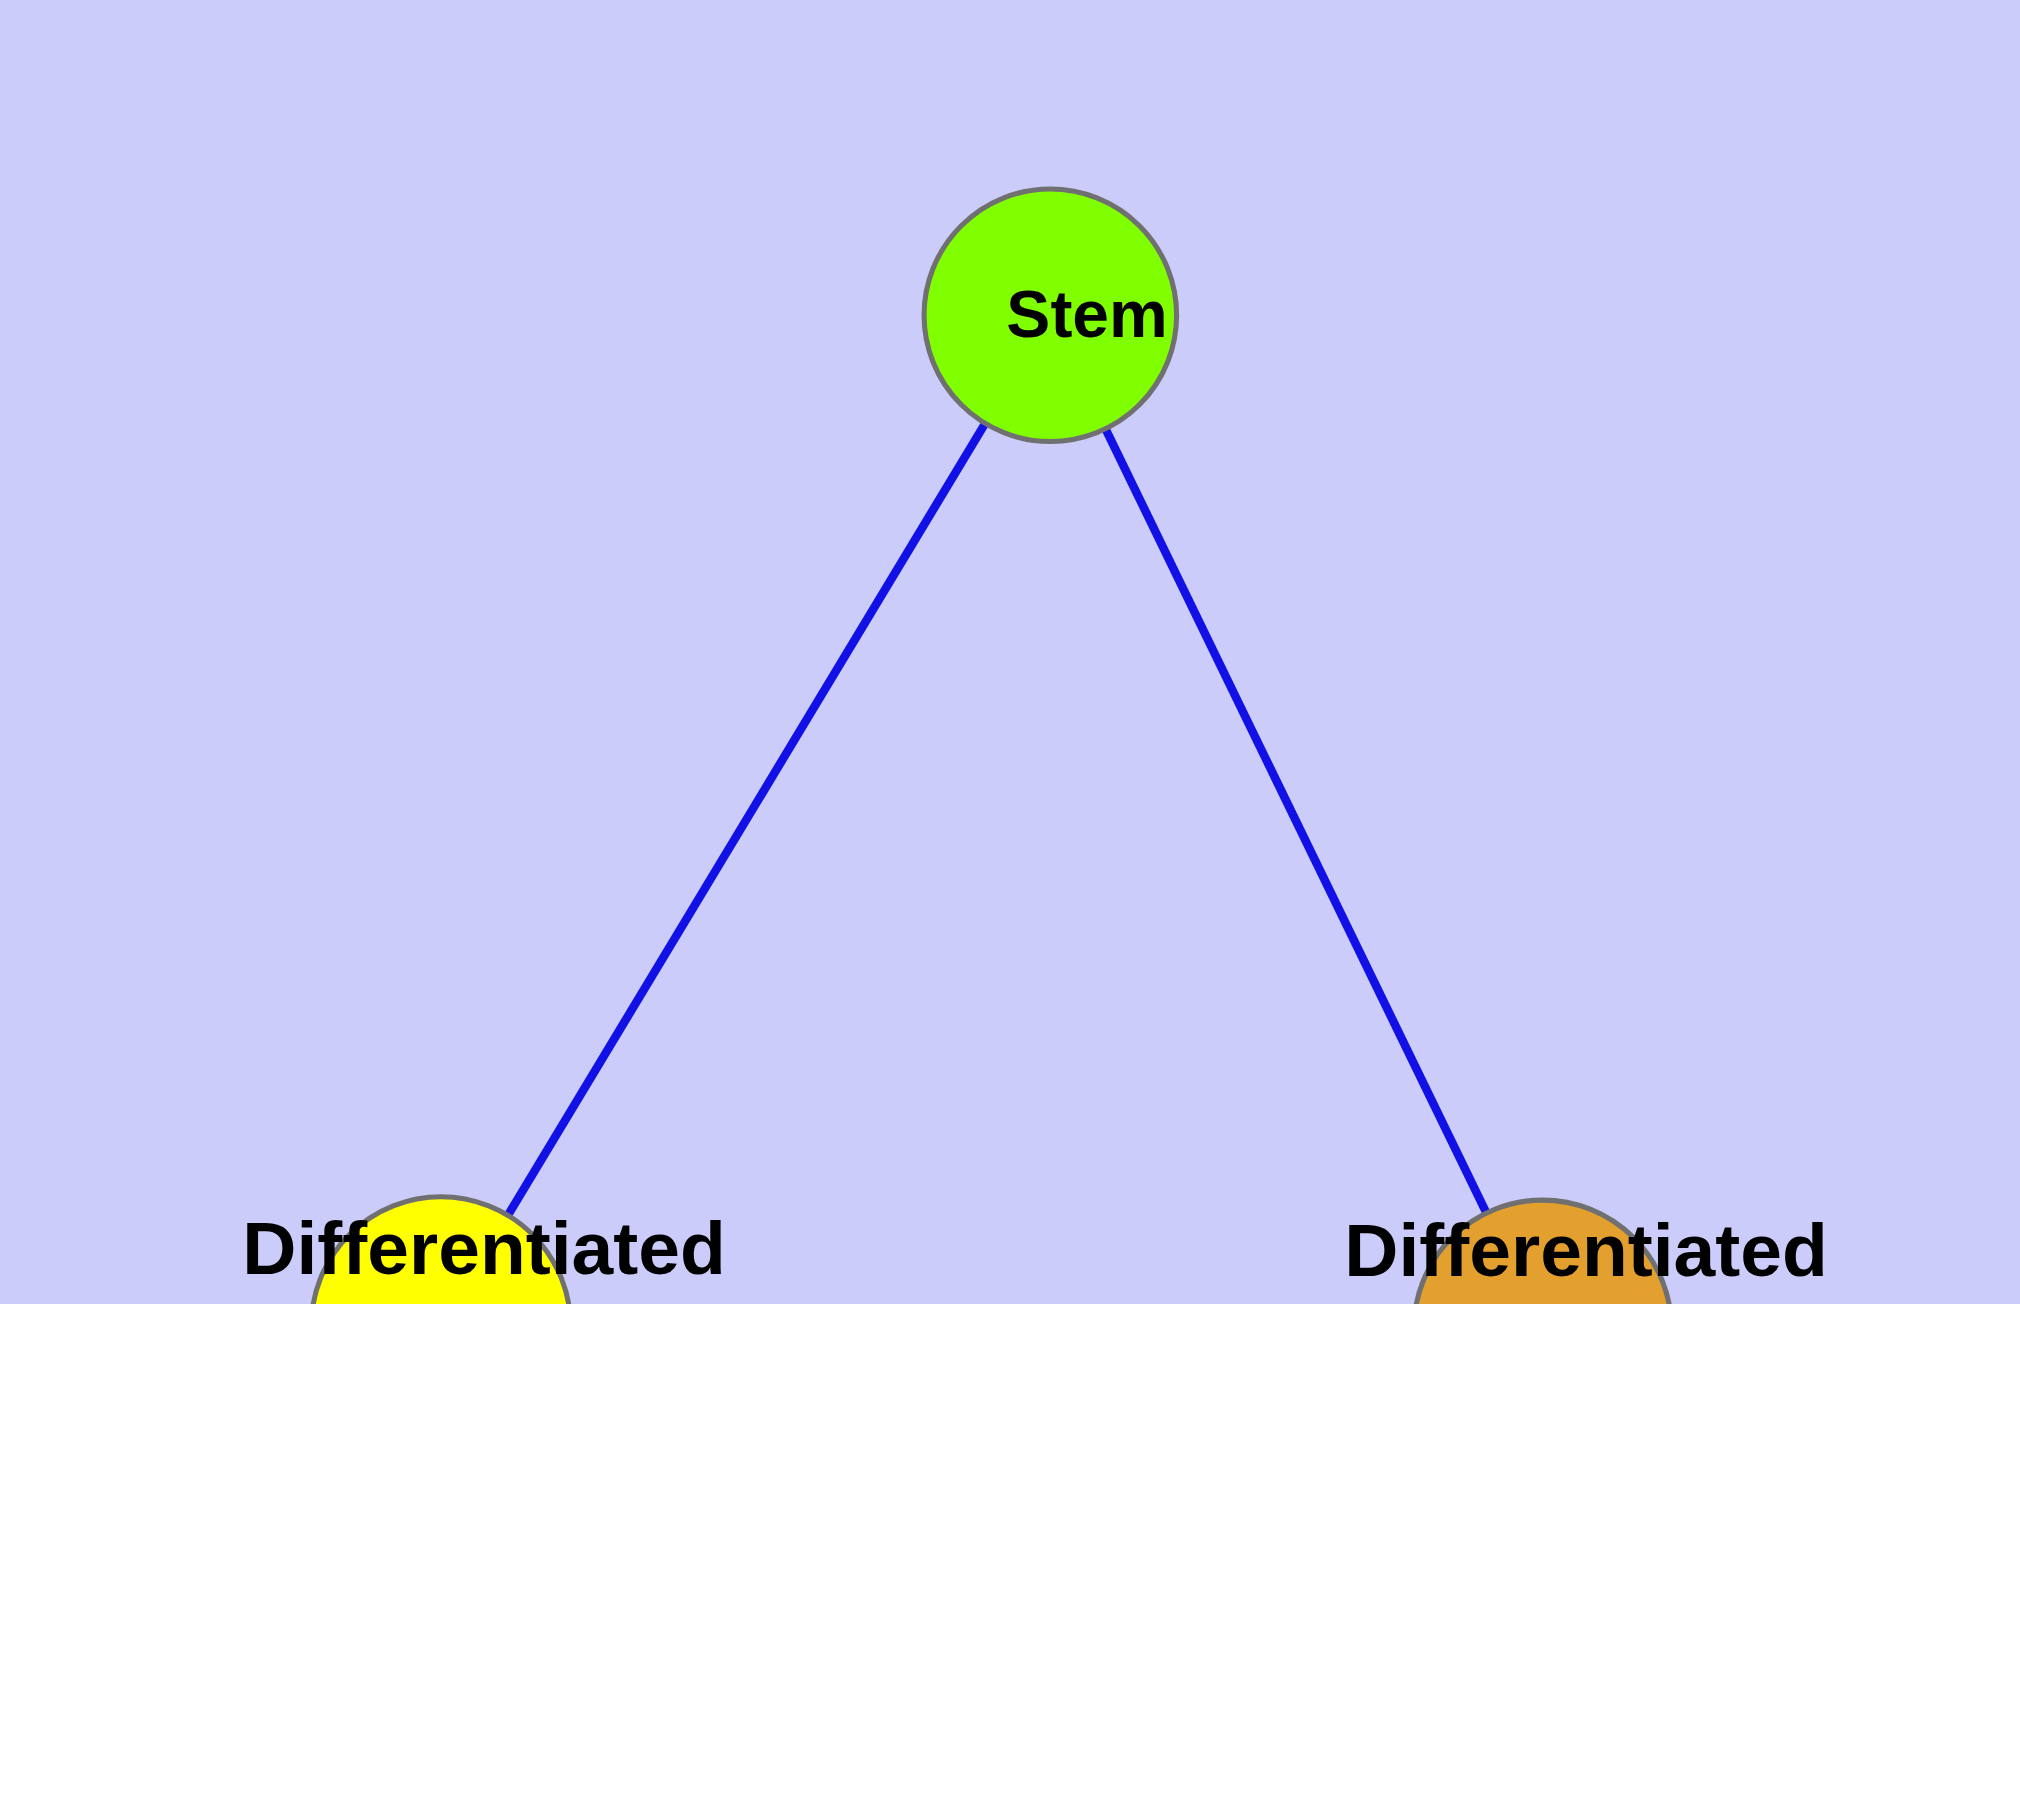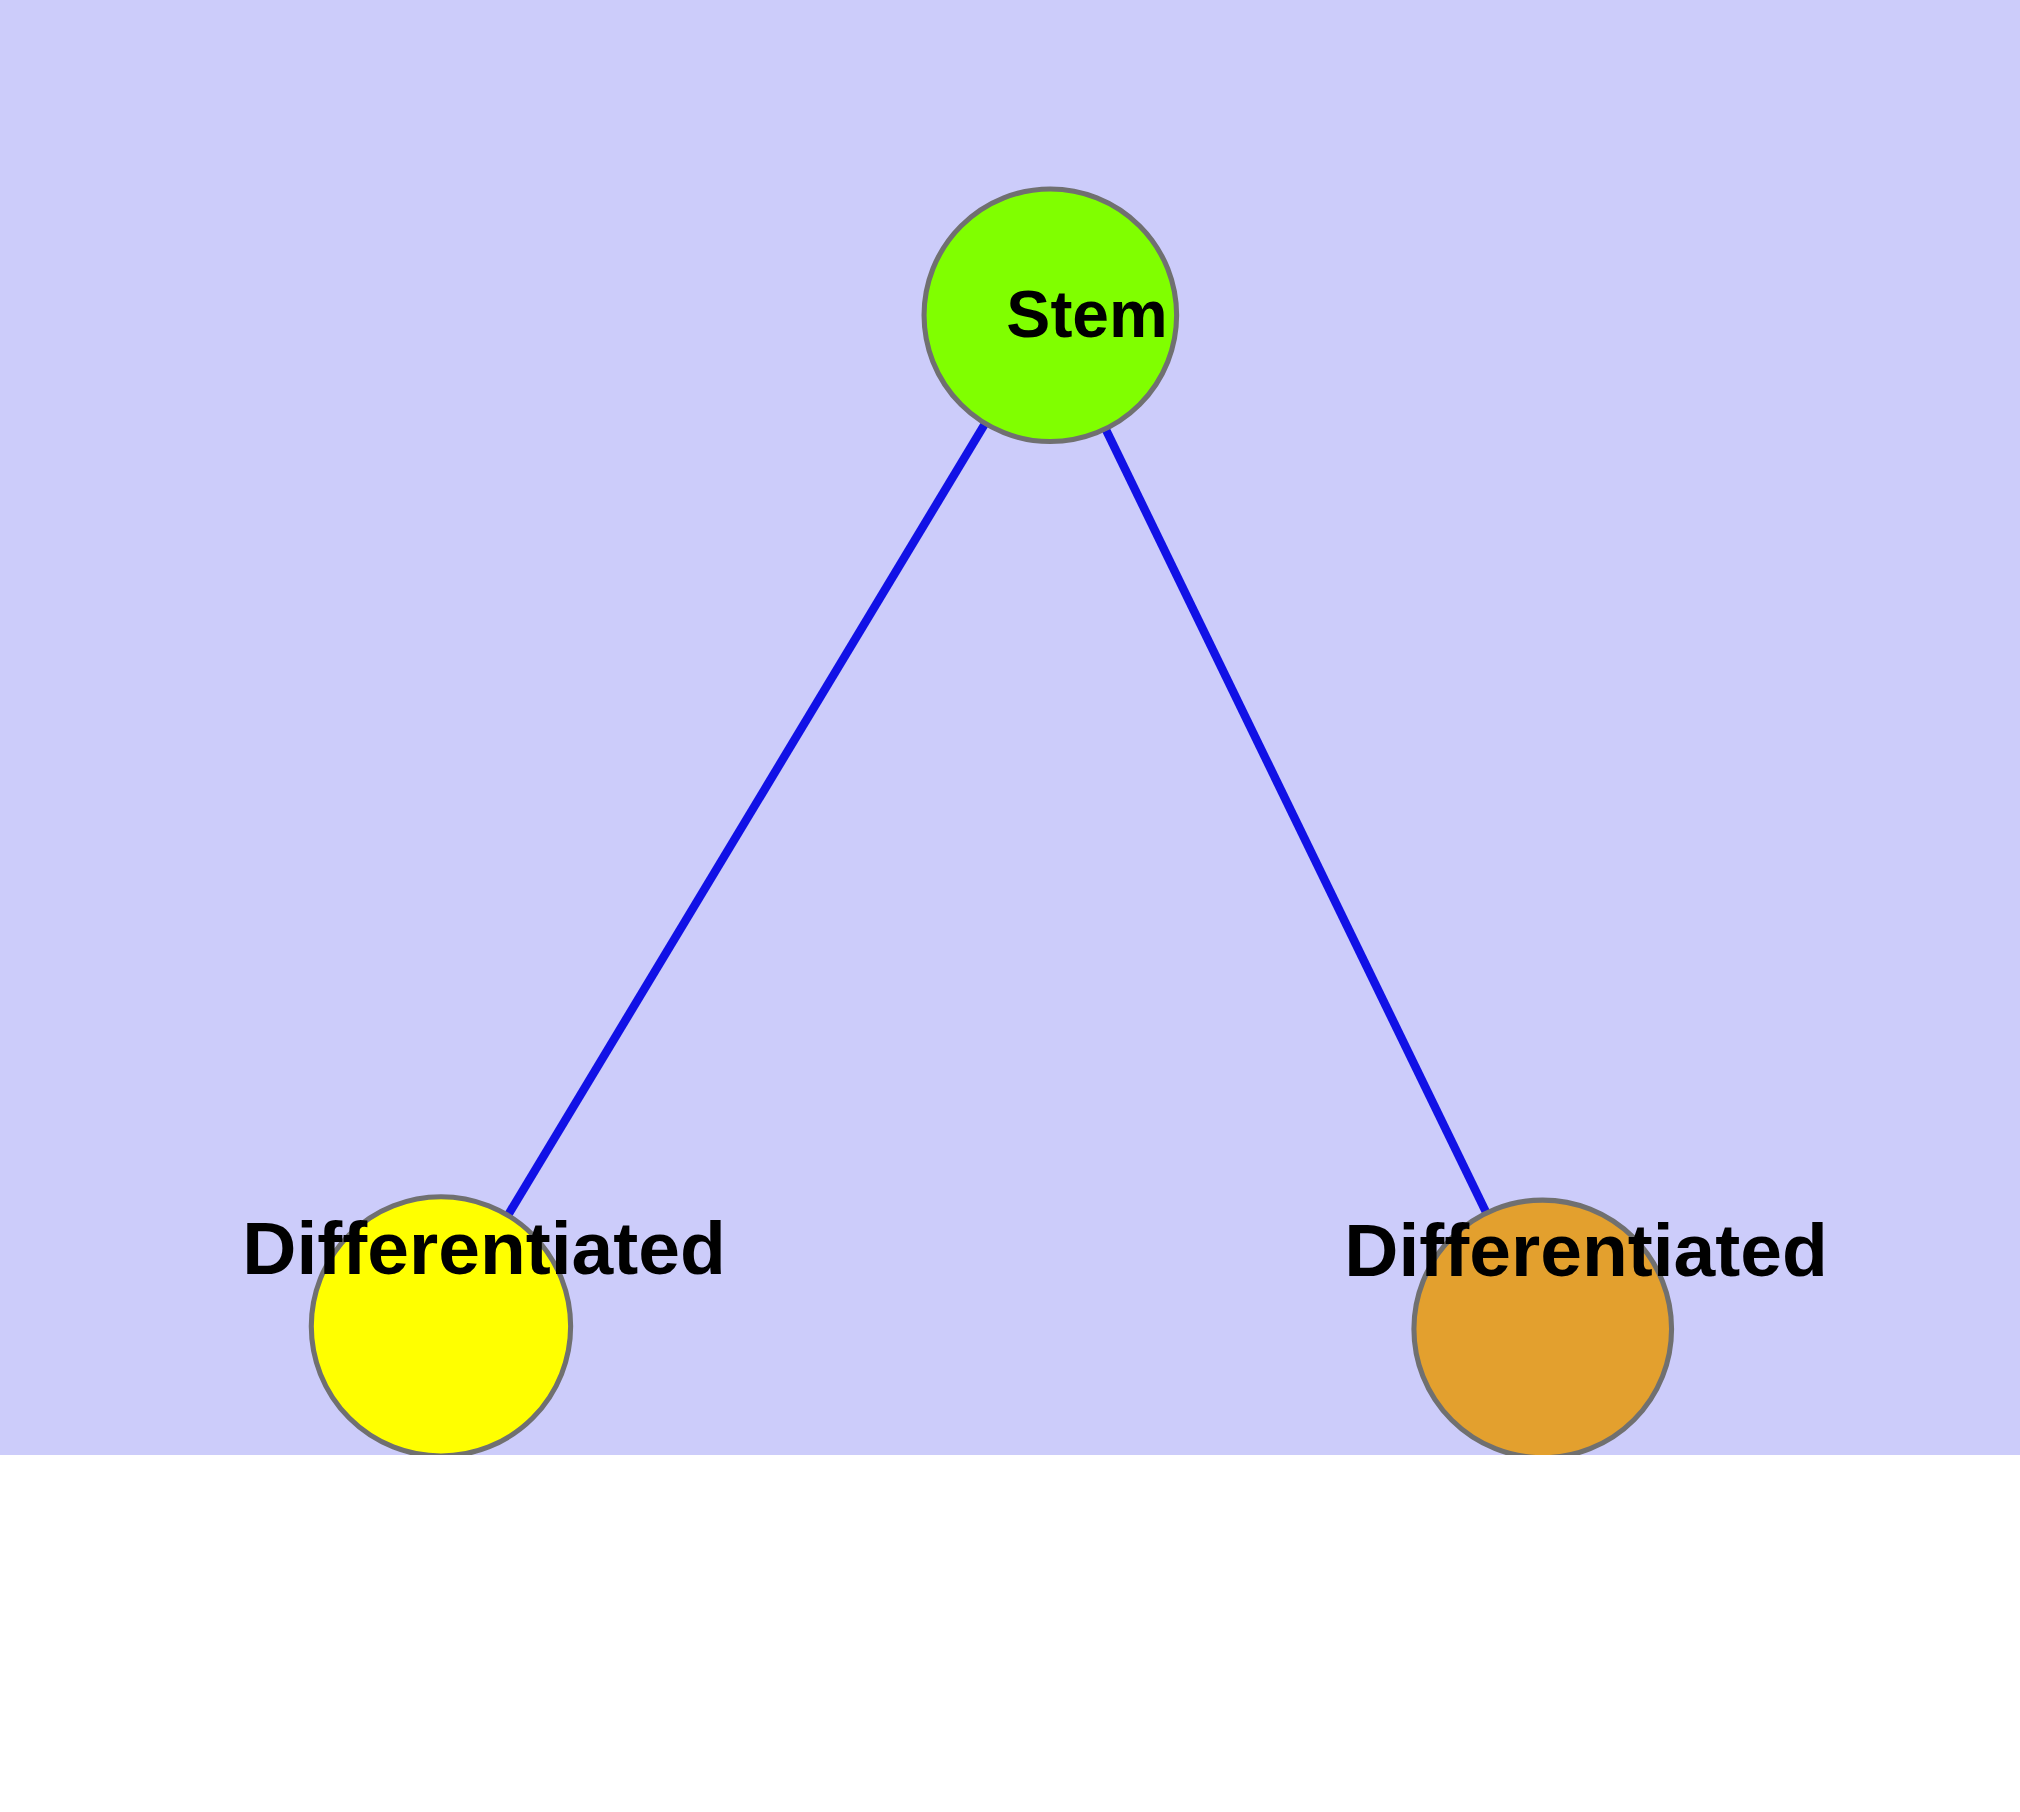--- a/index.html
+++ b/index.html
@@ -41,21 +41,21 @@
   .label-stem {
     font-size: 66px;
   }
   .label-leaf {
     font-size: 75px;
   }
 </style>
 </head>
 <body>
 
-<div id="stage" style="width: 2021px; height: 1455px;">
+<div id="stage" style="width: 2021px; height: 1304px;">
   <div id="canvas-bg" style="background: rgb(204, 204, 250);"></div>
 
   <svg id="graph-svg" viewBox="0 0 2384 2138">
     <g id="edges-layer">
         <line x1="1161.056219169568" y1="501.3281370385331" x2="600.0085167464699" y2="1432.2459520465388" stroke="#1111e6" stroke-width="10" stroke-linecap="butt"></line>
         <line x1="1304.9803741963206" y1="507.82190626299393" x2="1752.708757442163" y2="1429.4796452682049" stroke="#1111e6" stroke-width="10" stroke-linecap="butt"></line>
       </g>
     <g id="nodes-layer">
         <circle cx="1239" cy="372" r="149" fill="#80ff00" stroke="#707070" stroke-width="6"></circle>
         <circle cx="520" cy="1565" r="153" fill="#ffff00" stroke="#707070" stroke-width="6"></circle>

